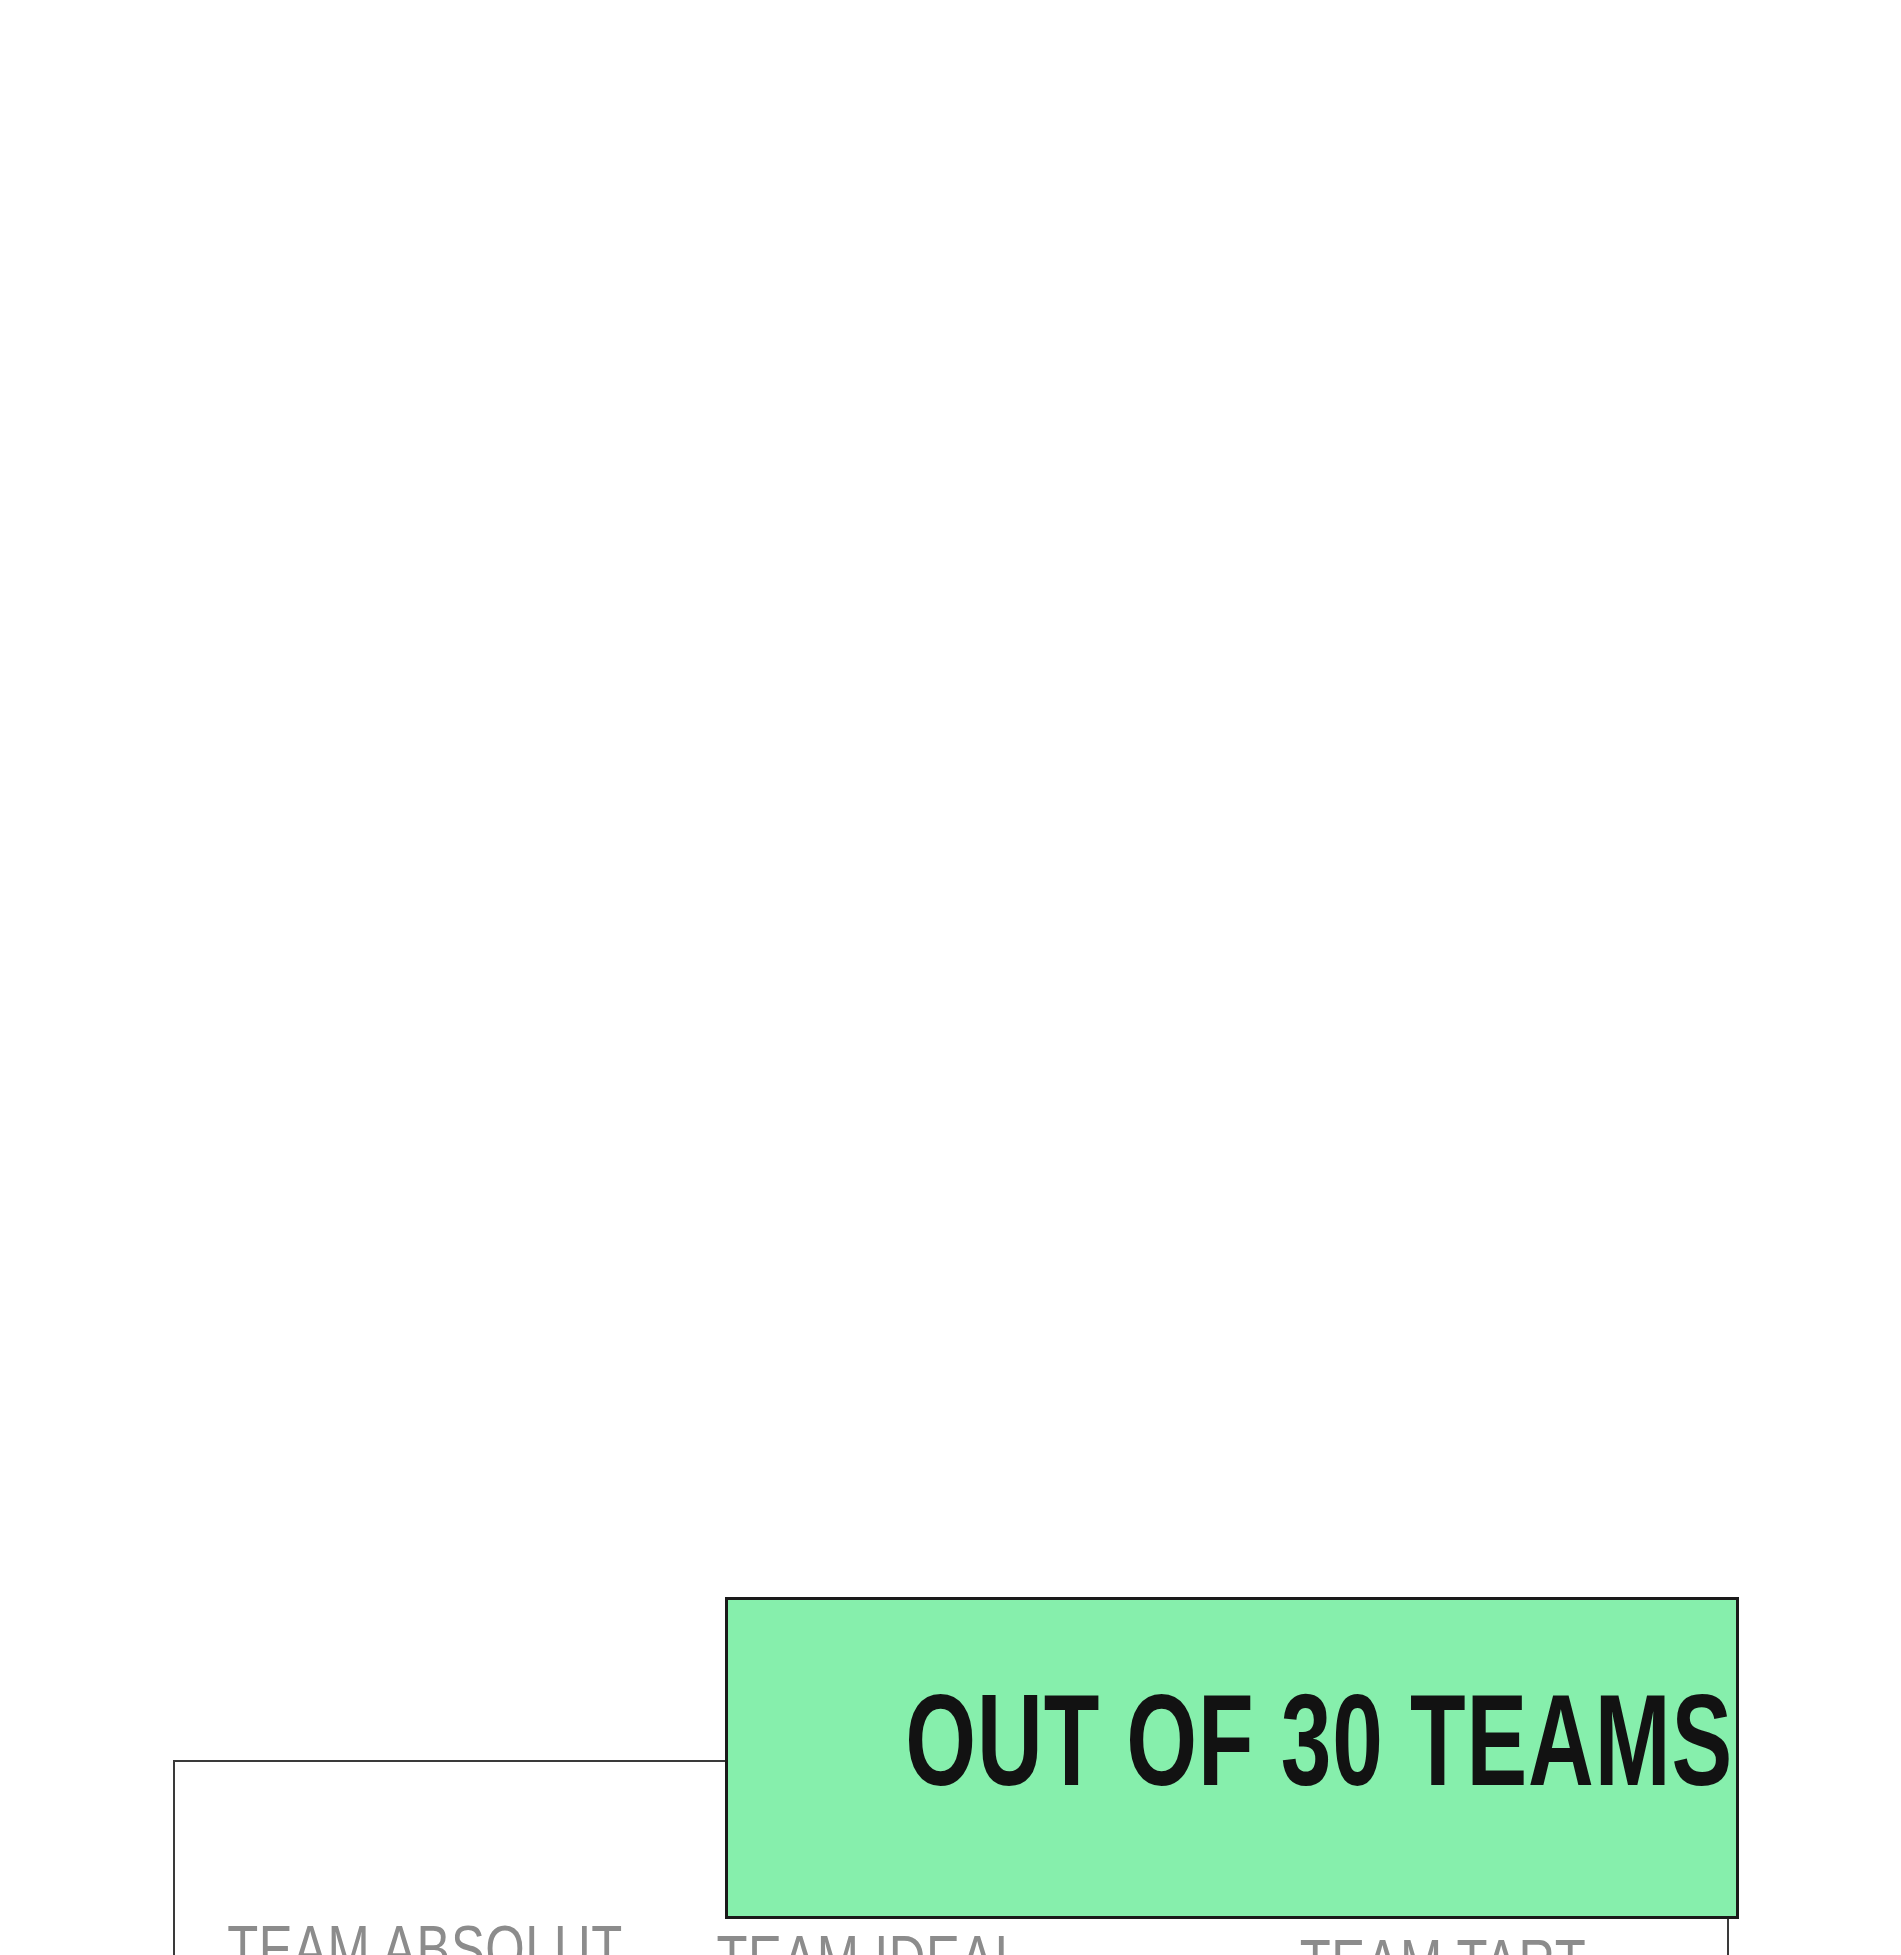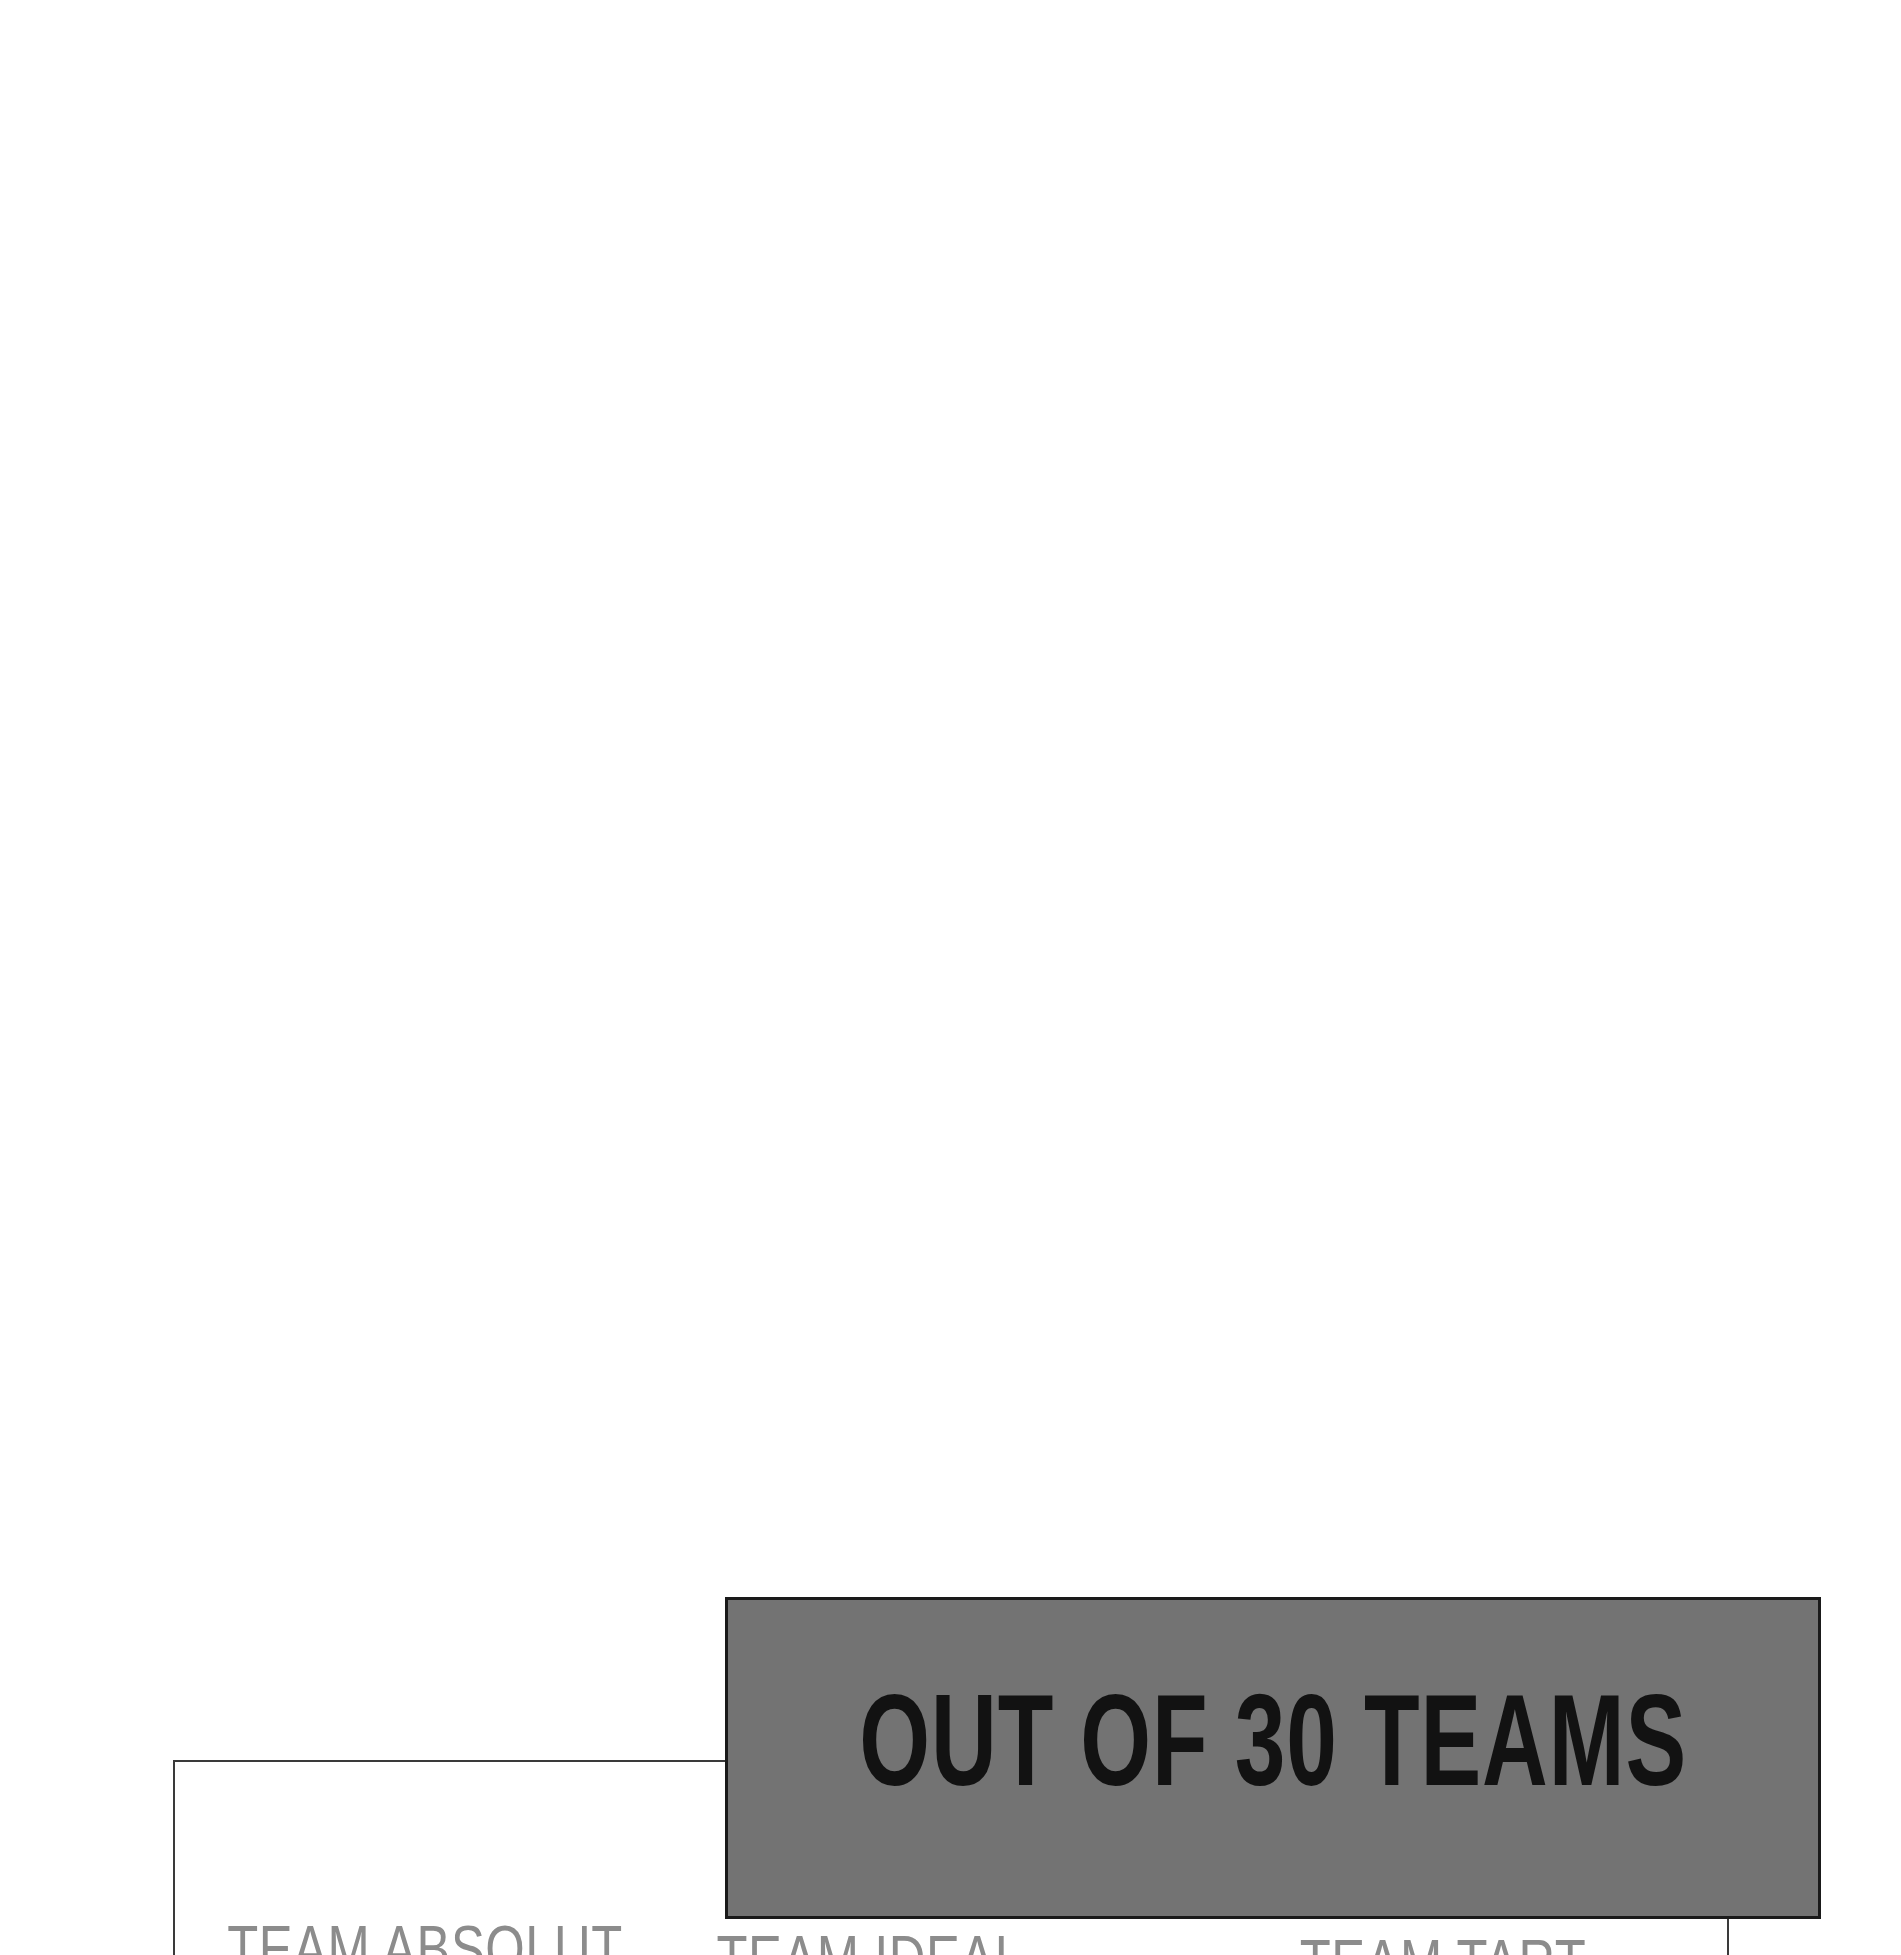--- a/index.html
+++ b/index.html
@@ -54,29 +54,29 @@
 
   .team-label.absolut { left: 250px;  top: 154px; }
   .team-label.ideal   { left: 695px; top: 164px; }
   .team-label.tart    { left: 1268px; top: 168px; }
 
   
   .speech-box {
     position: absolute;
     left: 725px;
     top: 1597px;
-    width: 1096px;
+    width: 1014px;
     height: 322px;
-    background: #737373;
+    background: #86efac;
     border: 3.9px solid #1a1a1a;
     box-sizing: border-box;
     z-index: 2;
     display: flex;
     align-items: center;
-    justify-content: center;
+    justify-content: flex-start;
   }
 
   .speech-text {
     position: relative;
     top: -17.6px;
     font-size: 130px;
     font-weight: 700;
     line-height: 1;
     color: #121212;
     white-space: nowrap;

